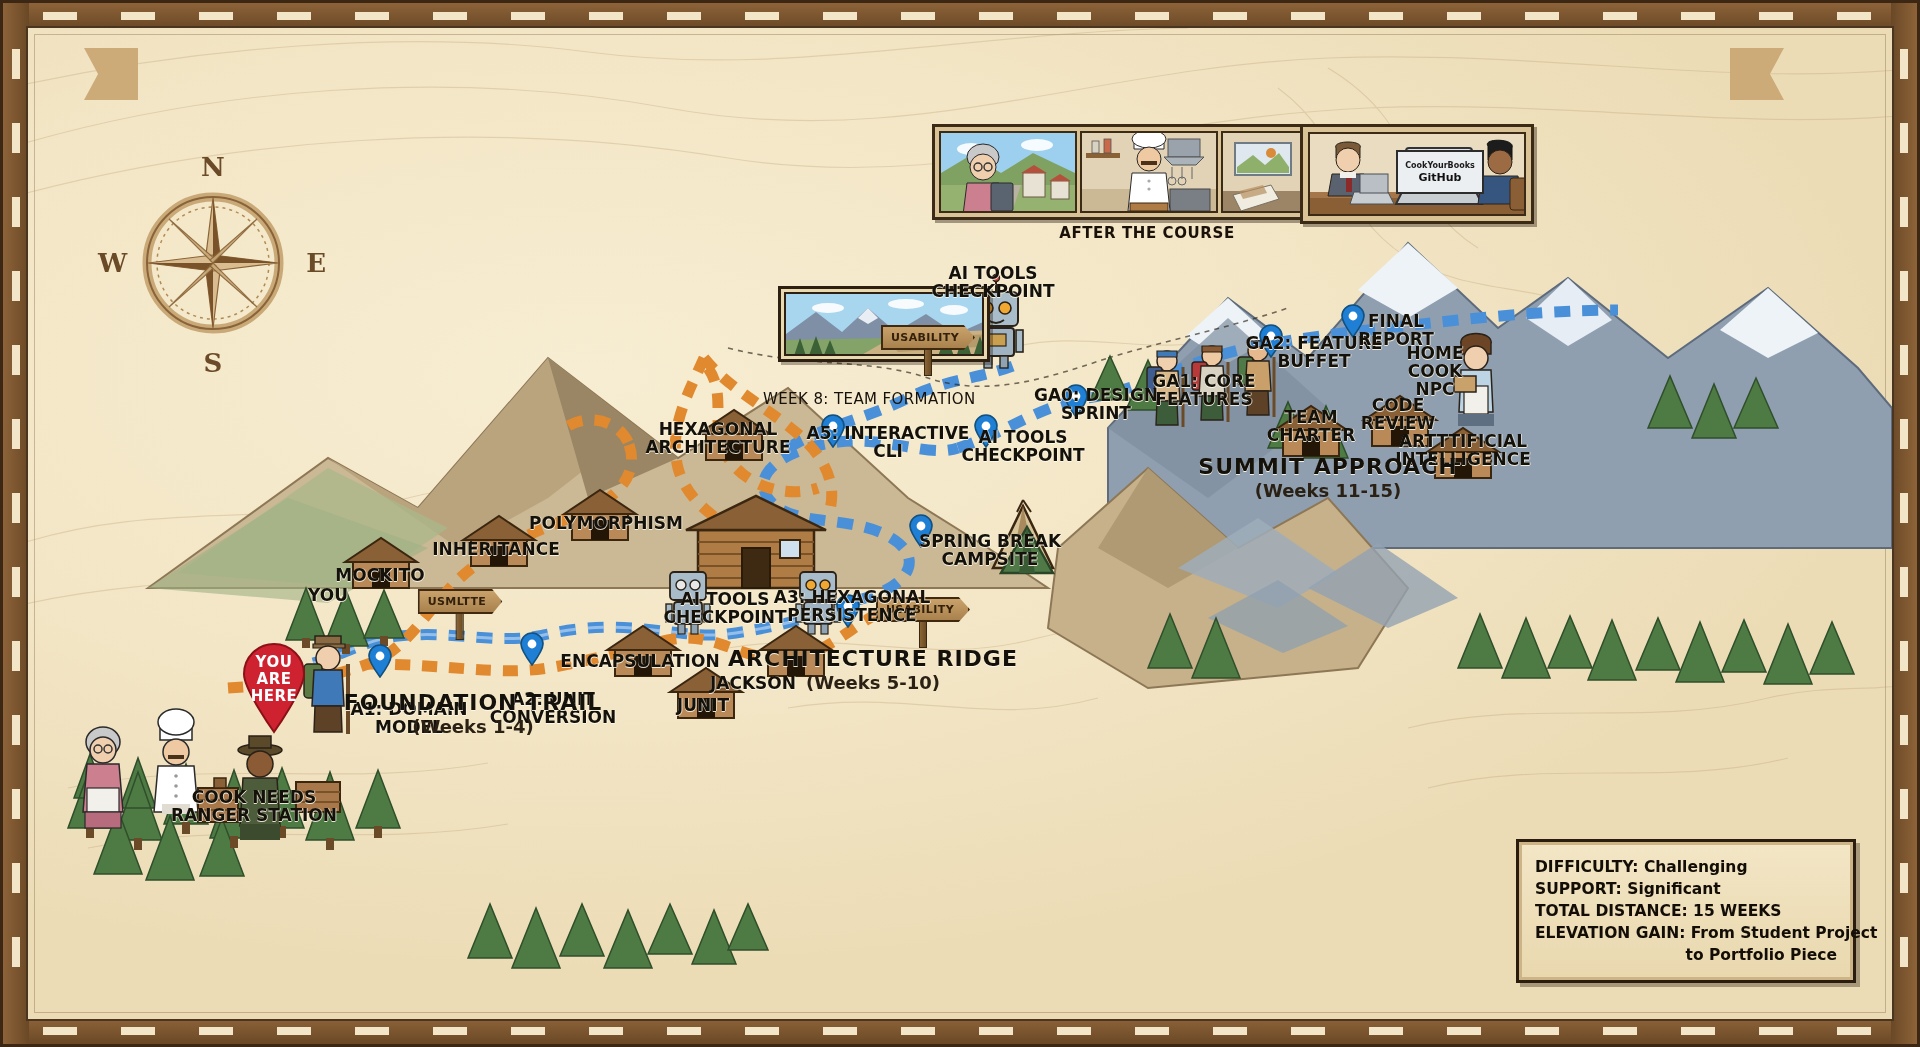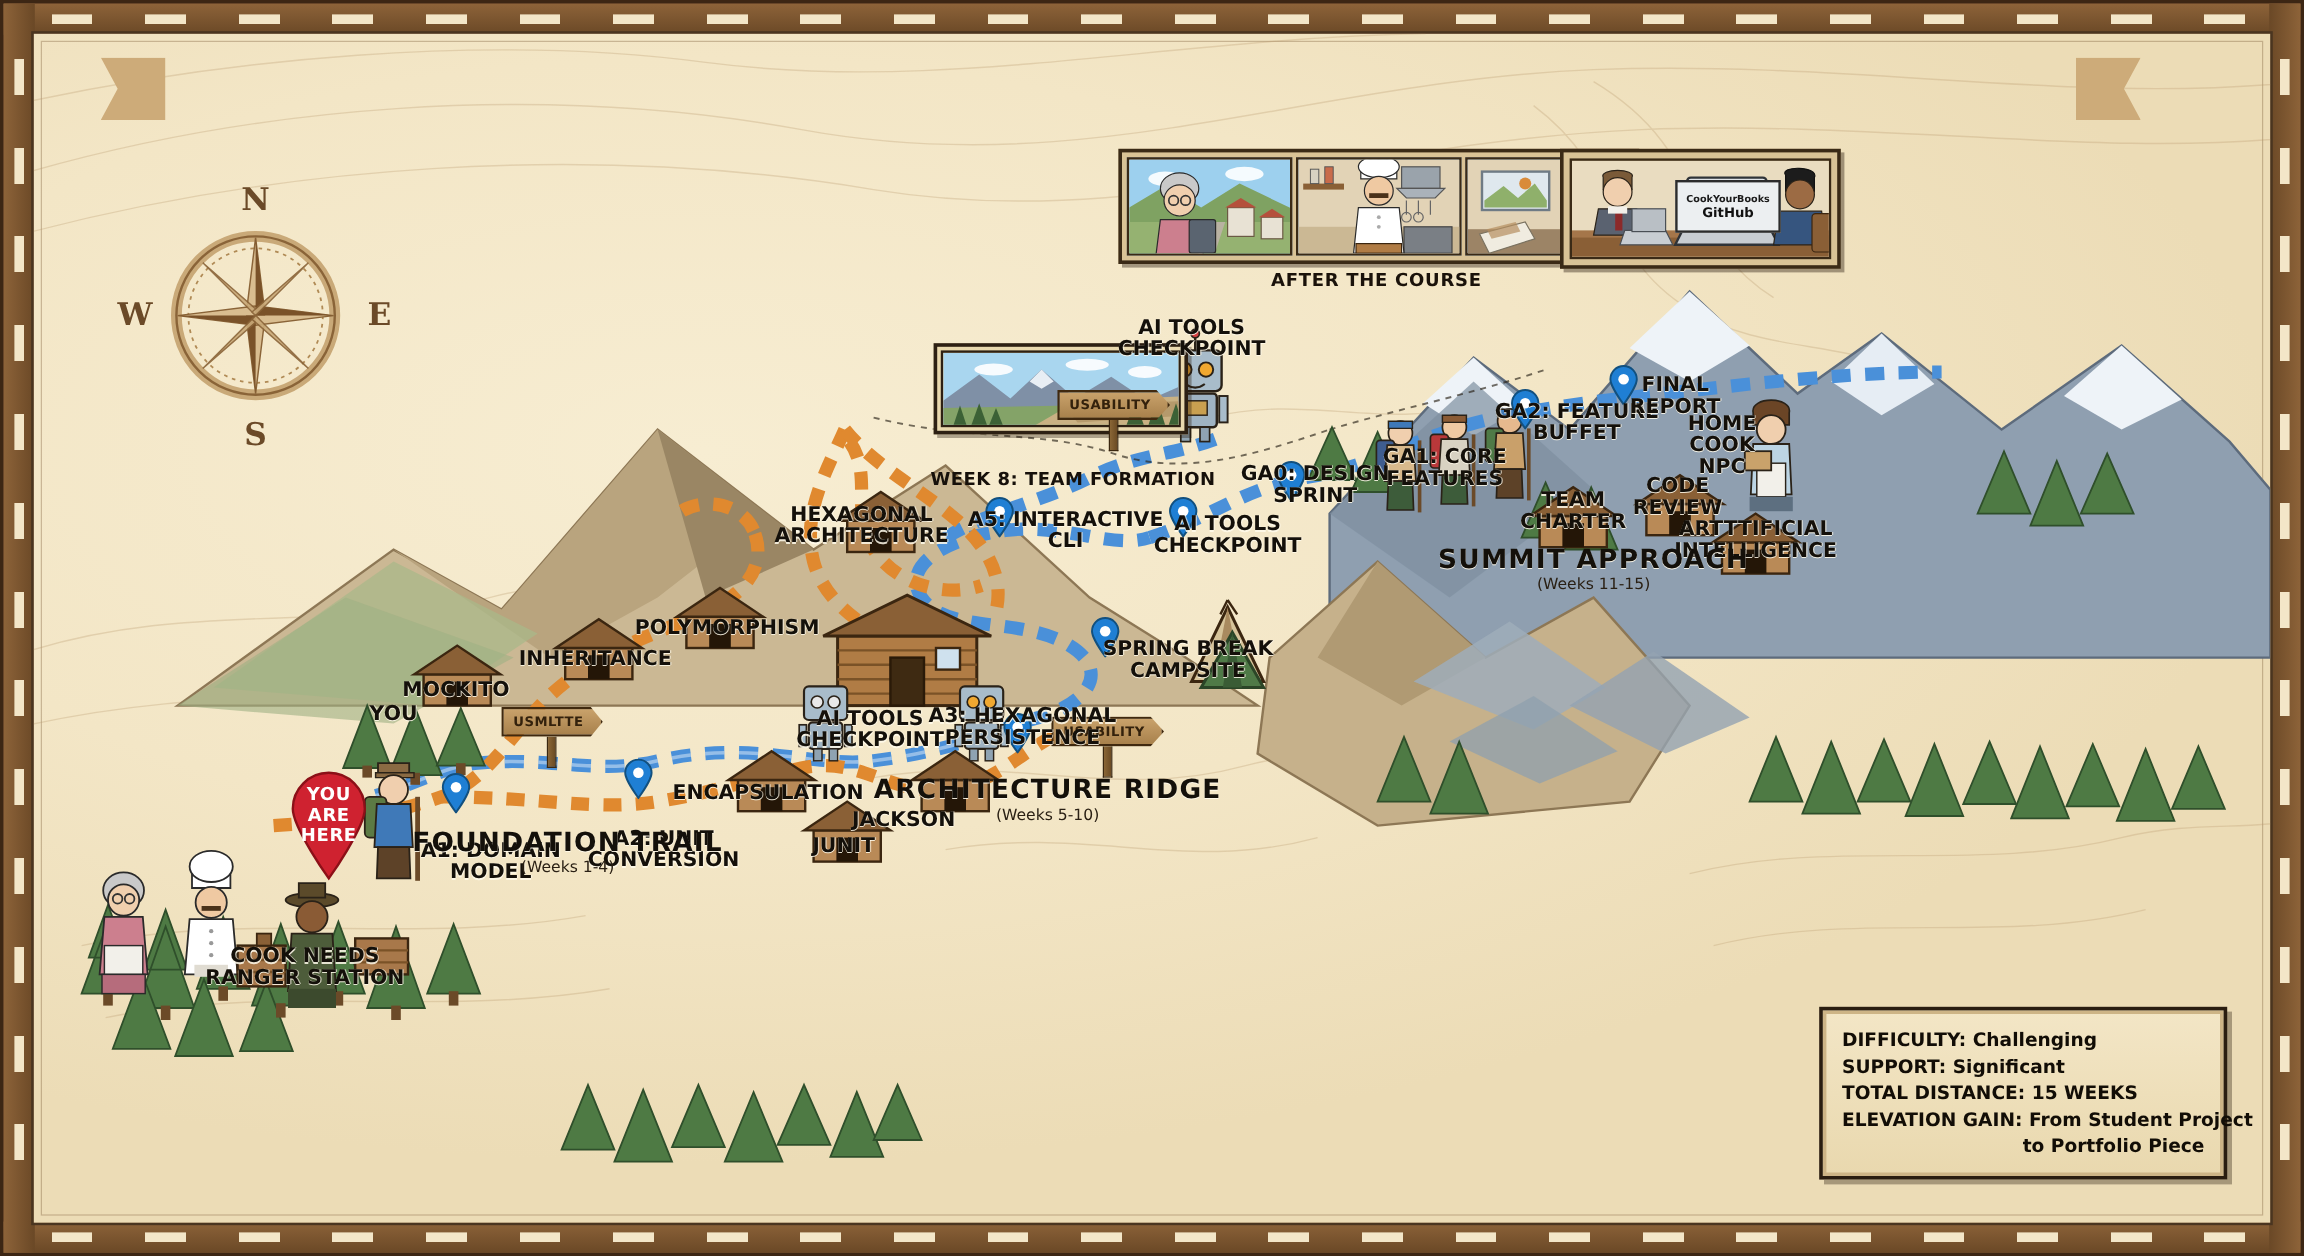--- a/index.html
+++ b/index.html
@@ -148,21 +148,21 @@
   
   .week8-photo {
     position:absolute; left:750px; top:258px; width:212px; height:76px;
     background:#e9d9ae; border:3px solid #2d2013;
     box-shadow: 3px 3px 0 rgba(40,25,12,.35);
     padding:3px;
   }
   .week8-inner { width:100%; height:100%; border:2px solid #2d2013; overflow:hidden; position:relative; }
   .week8-caption {
     position:absolute; left:735px; top:362px; width:250px;
-    text-align:right; font-weight:700; font-size:15px; color:#16100a;
+    text-align:left; font-weight:400; font-size:15px; color:#16100a;
     letter-spacing:.4px;
   }
 
   
   .maplabel {
     position:absolute;
     font-family:"DejaVu Sans", sans-serif;
     font-weight:700;
     color:#14100a;
     text-align:center;
@@ -174,21 +174,21 @@
   }
   .lbl-md   { font-size:17px; }
 
   
   .section-head { position:absolute; transform:translateX(-50%); text-align:center; }
   .section-head .name {
     font-size:22px; font-weight:700; color:#14100a; letter-spacing:1px;
     text-shadow: 0 1px 0 rgba(255,250,235,.9);
   }
   .section-head .weeks {
-    font-size:13px; font-weight:400; color:#2a2014; margin-top:1px;
+    font-size:18px; font-weight:700; color:#2a2014; margin-top:1px;
   }
 
   
   .legend {
     position:absolute; right:36px; bottom:36px; width:340px;
     background: linear-gradient(180deg,#f3e6c6,#e9d8ae);
     border:3px solid #2a1d10;
     box-shadow: inset 0 0 0 3px #cdb486, 4px 4px 0 rgba(40,25,12,.35);
     padding:14px 16px;
   }

